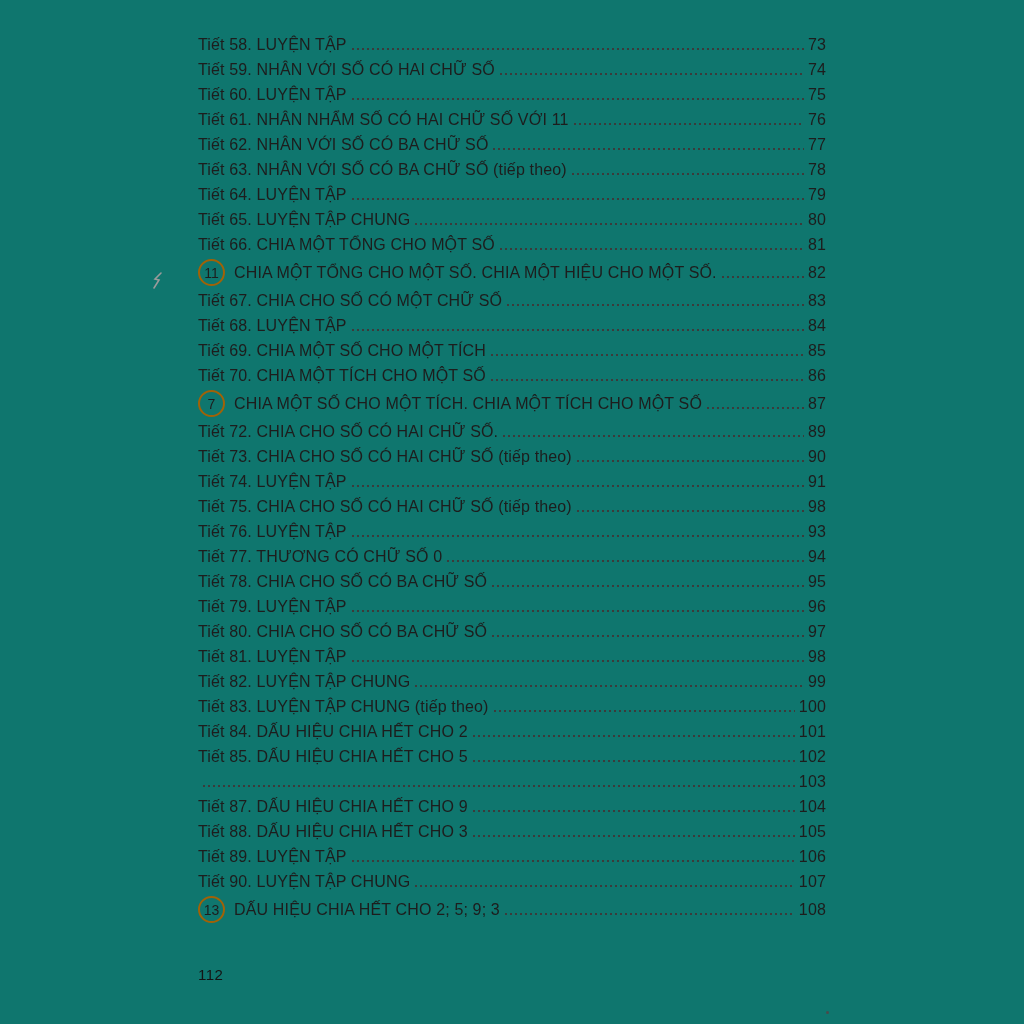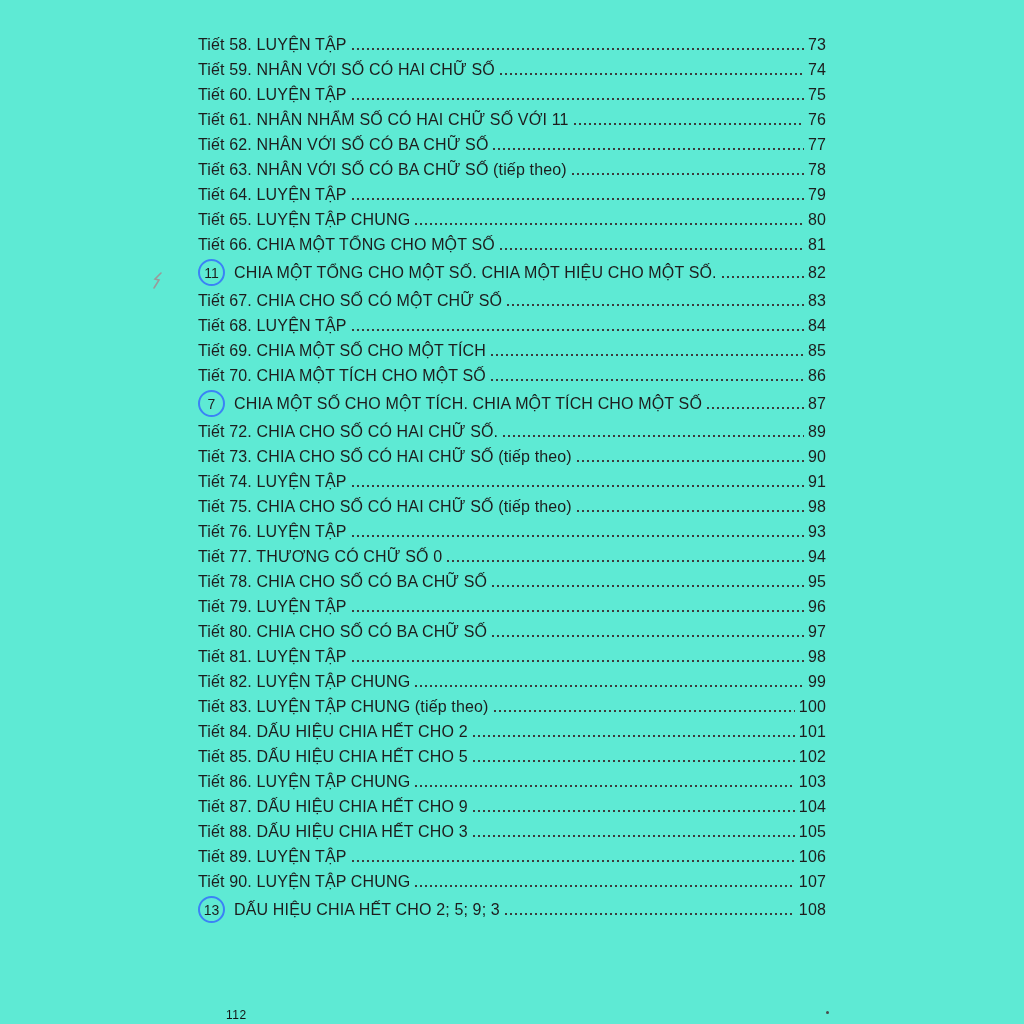--- a/index.html
+++ b/index.html
@@ -11,21 +11,21 @@
     width: 1024px;
     height: 1024px;
     position: relative;
     overflow: hidden;
     font-family: "Liberation Sans", sans-serif;
     color: #1d1d1d;
   }
   .page {
     position: absolute;
     inset: 0;
-    background: #5eead4;
+    background: #0f766e;
   }
   .toc {
     position: absolute;
     left: 198px;
     top: 32px;
     width: 628px;
   }
   .toc-row {
     display: flex;
     align-items: stretch;
@@ -61,38 +61,37 @@
     line-height: 25px;
     text-align: center;
   }
   .toc-row.section .page-num {
     line-height: 31px;
   }
   .circle {
     flex: 0 0 auto;
     width: 23px;
     height: 23px;
-    border: 2px solid #3b82f6;
+    border: 2px solid #a16207;
     border-radius: 50%;
     display: flex;
     align-items: center;
     justify-content: center;
     font-size: 14px;
     margin-right: 9px;
     align-self: center;
     letter-spacing: 0;
   }
   .footer-page-number {
     position: absolute;
     left: 198px;
-    top: 1008px;
-    font-size: 12px;
+    top: 966px;
+    font-size: 15px;
     letter-spacing: 0.5px;
     color: #141414;
-    margin-left: 28px;
   }
   .artifact-mark {
     position: absolute;
     left: 150px;
     top: 270px;
   }
   .artifact-dot {
     position: absolute;
     left: 826px;
     top: 1011px;
@@ -249,21 +248,20 @@
         <span class="title">Tiết 84. DẤU HIỆU CHIA HẾT CHO 2</span>
         <span class="leader"></span>
         <span class="page-num">101</span>
       </div>
       <div class="toc-row">
         <span class="title">Tiết 85. DẤU HIỆU CHIA HẾT CHO 5</span>
         <span class="leader"></span>
         <span class="page-num">102</span>
       </div>
       <div class="toc-row">
-        <span class="title">Tiết 86. LUYỆN TẬP CHUNG</span>
         <span class="leader"></span>
         <span class="page-num">103</span>
       </div>
       <div class="toc-row">
         <span class="title">Tiết 87. DẤU HIỆU CHIA HẾT CHO 9</span>
         <span class="leader"></span>
         <span class="page-num">104</span>
       </div>
       <div class="toc-row">
         <span class="title">Tiết 88. DẤU HIỆU CHIA HẾT CHO 3</span>

